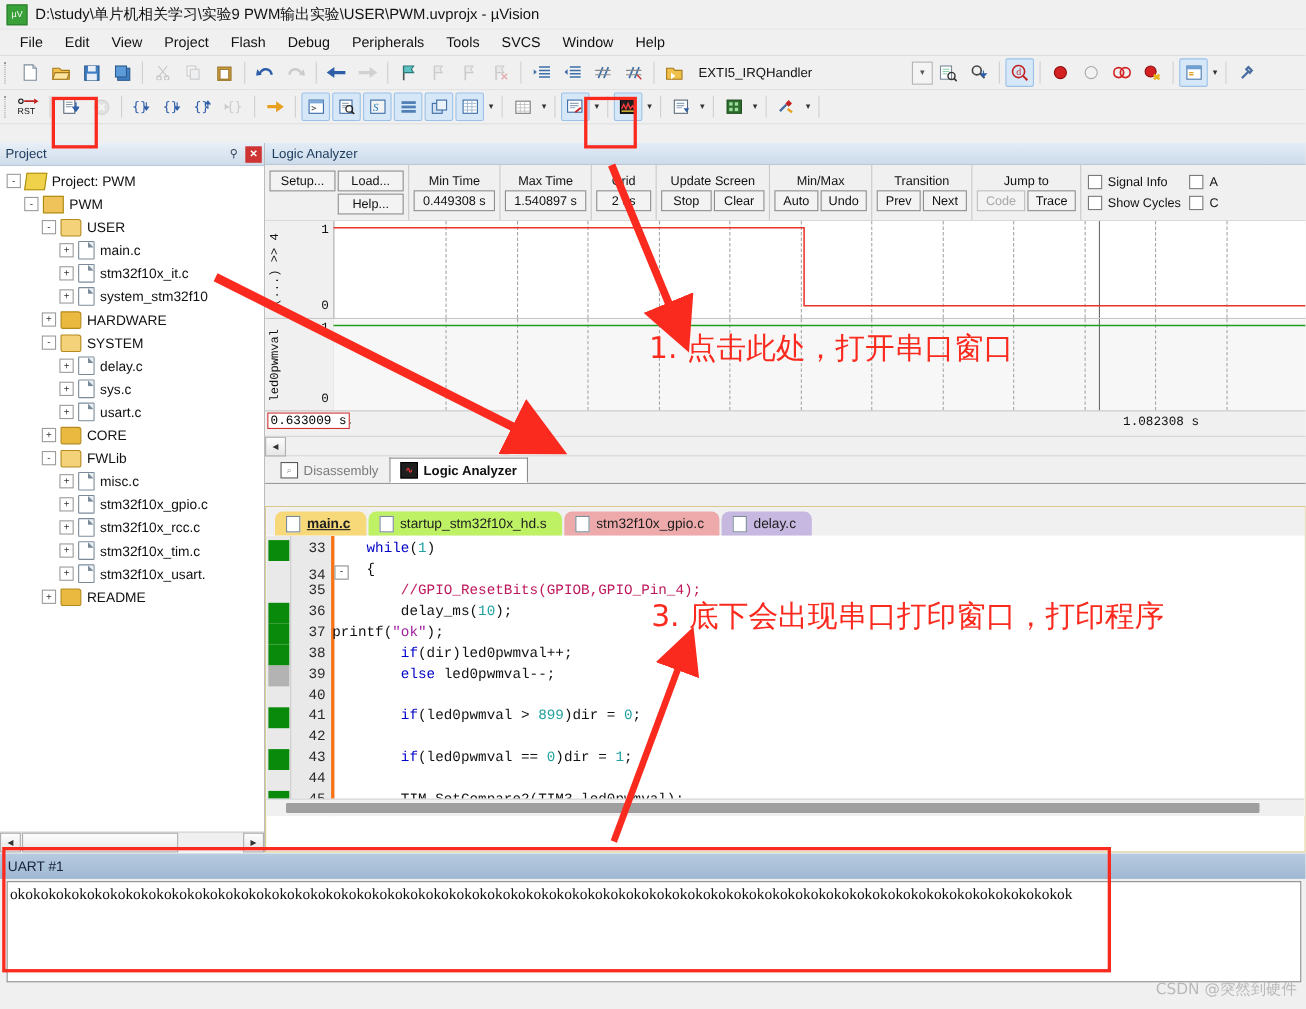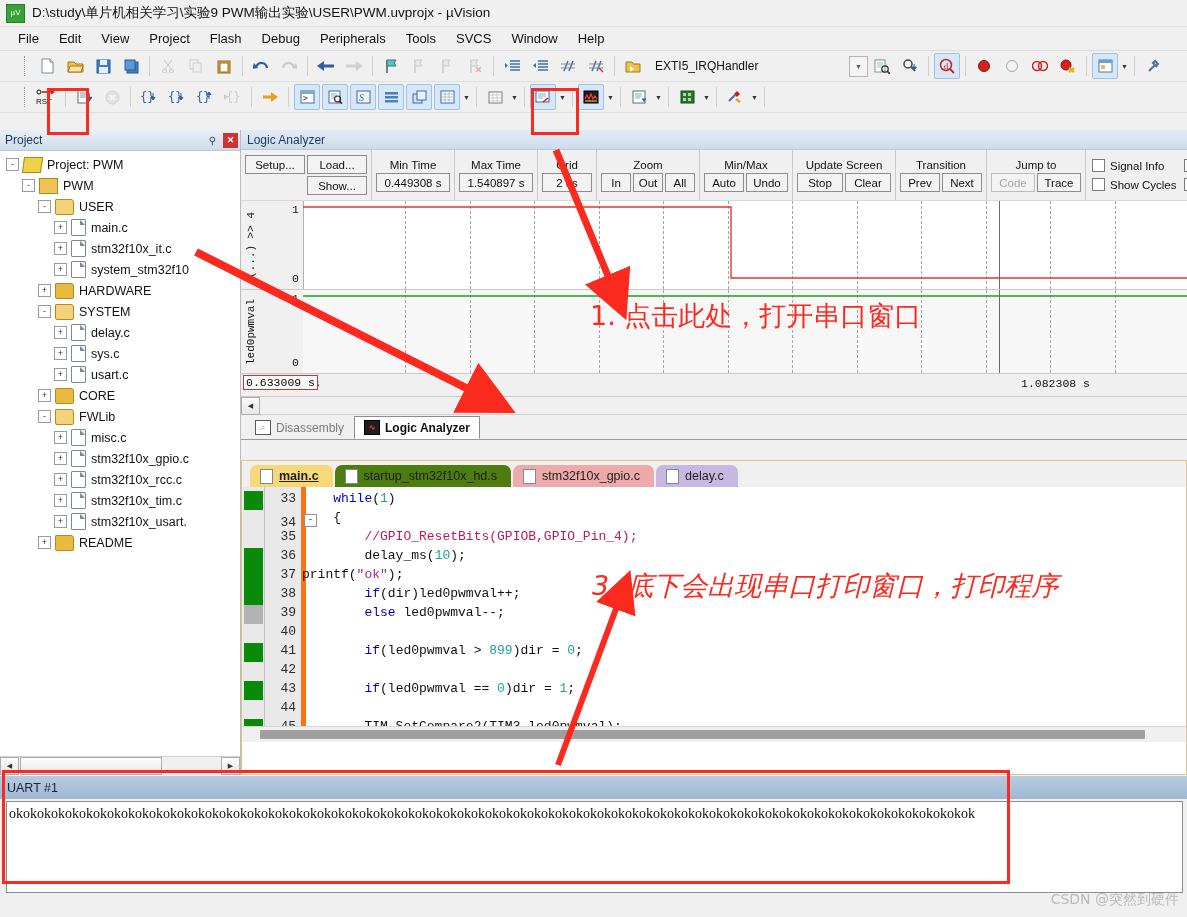--- a/index.html
+++ b/index.html
@@ -25,21 +25,21 @@
   #menubar{
     height:23px;display:flex;align-items:center;padding-left:8px;
     background:#f0f0f0;border-bottom:1px solid #dcdcdc;
   }
   .menu-item{
     padding:2px 10px;font-size:13px;color:#111;white-space:nowrap;cursor:default;
   }
   
   .toolbar{
     height:30px;display:flex;align-items:center;background:#f0f0f0;
-    border-bottom:1px solid #e0e0e0;padding-left:20px;position:relative;
+    border-bottom:1px solid #e0e0e0;padding-left:0;position:relative;
   }
   .tb-grip{width:4px;height:20px;border-left:1px dotted #999;margin:0 4px;}
   .tbtn{
     width:24px;height:24px;margin:0 1px;display:flex;align-items:center;
     justify-content:center;border:1px solid transparent;border-radius:2px;
     font-size:13px;color:#33527a;position:relative;
   }
   .tbtn.sel{background:#d6e7f8;border:1px solid #9cc2e8;}
   .tbtn.dis{opacity:.35;}
   .tb-sep{width:1px;height:20px;background:#cfcfcf;margin:0 4px;}
@@ -138,21 +138,21 @@
     height:22px;display:flex;align-items:center;gap:6px;padding:0 14px 0 10px;font-size:12.5px;color:#1e1e1e;
     border-radius:7px 7px 0 0;margin-right:2px;position:relative;
   }
   .ftab .ft-ico{width:11px;height:13px;background:#fff;border:1px solid #7b8a99;}
   .ftab.active{font-weight:bold;text-decoration:underline;}
   #code{position:relative;height:255px;overflow:hidden;background:#fff;font-family:"Liberation Mono",monospace;font-size:13px;}
   #bp-col{position:absolute;left:0;top:0;width:22px;height:255px;background:#e9e9e9;border-right:1px solid #c2c2c2;}
   .bp{position:absolute;left:2px;width:19px;height:19px;}
   .bp.cov{background:#0a8a0a;}
   .bp.gray{background:#b3b3b3;}
-  #ln-col{position:absolute;left:23px;top:0;width:36px;height:255px;background:#e9e9e9;border-right:5px solid #f97316;}
+  #ln-col{position:absolute;left:23px;top:0;width:36px;height:255px;background:#e9e9e9;border-right:3px solid #f97316;}
   .ln{position:absolute;right:5px;font-size:13px;color:#2b2b2b;font-family:"Liberation Mono",monospace;}
   .fold{position:absolute;left:62px;width:11px;height:11px;border:1px solid #8f8f8f;background:#fff;
         font-size:9px;line-height:9px;display:flex;align-items:center;justify-content:center;color:#333;}
   #code-lines{position:absolute;left:60px;top:0;right:0;height:255px;}
   .cl{position:absolute;white-space:pre;font-family:"Liberation Mono",monospace;font-size:13px;color:#111;}
   .kw{color:#0000c8;}
   .num{color:#21a0a0;}
   .str{color:#a020a0;}
   .cmt{color:#be185d;}
   #code-hscroll{position:absolute;left:0;bottom:0;width:944px;height:15px;background:#f0f0f0;border-top:1px solid #d5d5d5;}
@@ -662,55 +662,47 @@
       <span>Logic Analyzer</span>
     </div>
 
     <div id="la-toolbar">
       <div class="la-grp">
         <div class="la-row">
           <div class="la-btn" style="min-width:50px">Setup...</div>
           <div class="la-btn" style="min-width:50px">Load...</div>
         </div>
         <div class="la-row" style="margin-top:2px;justify-content:flex-end;width:100%">
-          <div class="la-btn" style="min-width:50px;margin-left:52px">Show...</div>
+          <div class="la-btn" style="min-width:50px;margin-left:52px">Help...</div>
         </div>
       </div>
       <div class="la-grp">
         <div class="la-lab">Min Time</div>
         <div class="la-val">0.449308 s</div>
       </div>
       <div class="la-grp">
         <div class="la-lab">Max Time</div>
         <div class="la-val">1.540897 s</div>
       </div>
       <div class="la-grp">
         <div class="la-lab">Grid</div>
         <div class="la-val" style="min-width:48px">2 us</div>
       </div>
       <div class="la-grp">
-        <div class="la-lab">Zoom</div>
+        <div class="la-lab">Update Screen</div>
         <div class="la-row">
-          <div class="la-btn">In</div>
-          <div class="la-btn">Out</div>
-          <div class="la-btn">All</div>
+          <div class="la-btn" style="min-width:36px">Stop</div>
+          <div class="la-btn" style="min-width:36px">Clear</div>
         </div>
       </div>
       <div class="la-grp">
         <div class="la-lab">Min/Max</div>
         <div class="la-row">
           <div class="la-btn" style="min-width:30px">Auto</div>
           <div class="la-btn" style="min-width:32px">Undo</div>
-        </div>
-      </div>
-      <div class="la-grp">
-        <div class="la-lab">Update Screen</div>
-        <div class="la-row">
-          <div class="la-btn" style="min-width:36px">Stop</div>
-          <div class="la-btn" style="min-width:36px">Clear</div>
         </div>
       </div>
       <div class="la-grp">
         <div class="la-lab">Transition</div>
         <div class="la-row">
           <div class="la-btn" style="min-width:30px">Prev</div>
           <div class="la-btn" style="min-width:30px">Next</div>
         </div>
       </div>
       <div class="la-grp">
@@ -814,21 +806,21 @@
         <span>Logic Analyzer</span>
       </div>
     </div>
 
     <div id="editor">
       <div id="file-tabs">
         <div class="ftab active" style="background:#f7d97a">
           <span class="ft-ico"></span>
           <span>main.c</span>
         </div>
-        <div class="ftab" style="background:#4d7c0f">
+        <div class="ftab" style="background:#bef264">
           <span class="ft-ico"></span>
           <span>startup_stm32f10x_hd.s</span>
         </div>
         <div class="ftab" style="background:#eeaaaa">
           <span class="ft-ico"></span>
           <span>stm32f10x_gpio.c</span>
         </div>
         <div class="ftab" style="background:#c6b8e0">
           <span class="ft-ico"></span>
           <span>delay.c</span>
@@ -907,16 +899,16 @@
       </marker>
     </defs>
     <line x1="556" y1="150" x2="613" y2="288" stroke="#fb2a1f" stroke-width="7" marker-end="url(#ah)"></line>
 
     <line x1="196" y1="252" x2="480" y2="395" stroke="#fb2a1f" stroke-width="8" marker-end="url(#ah)"></line>
 
     <line x1="558" y1="765" x2="620" y2="598" stroke="#fb2a1f" stroke-width="6" marker-end="url(#ah)"></line>
   </svg>
 
   <div class="ann-text" style="left:590px;top:298px;">1. 点击此处，打开串口窗口</div>
-  <div class="ann-text" style="left:592px;top:568px;font-style:italic;">3. 底下会出现串口打印窗口，打印程序</div>
+  <div class="ann-text" style="left:592px;top:542px;">3. 底下会出现串口打印窗口，打印程序</div>
 
   <div id="watermark">CSDN @突然到硬件</div>
 </div>
 
 </body></html>

